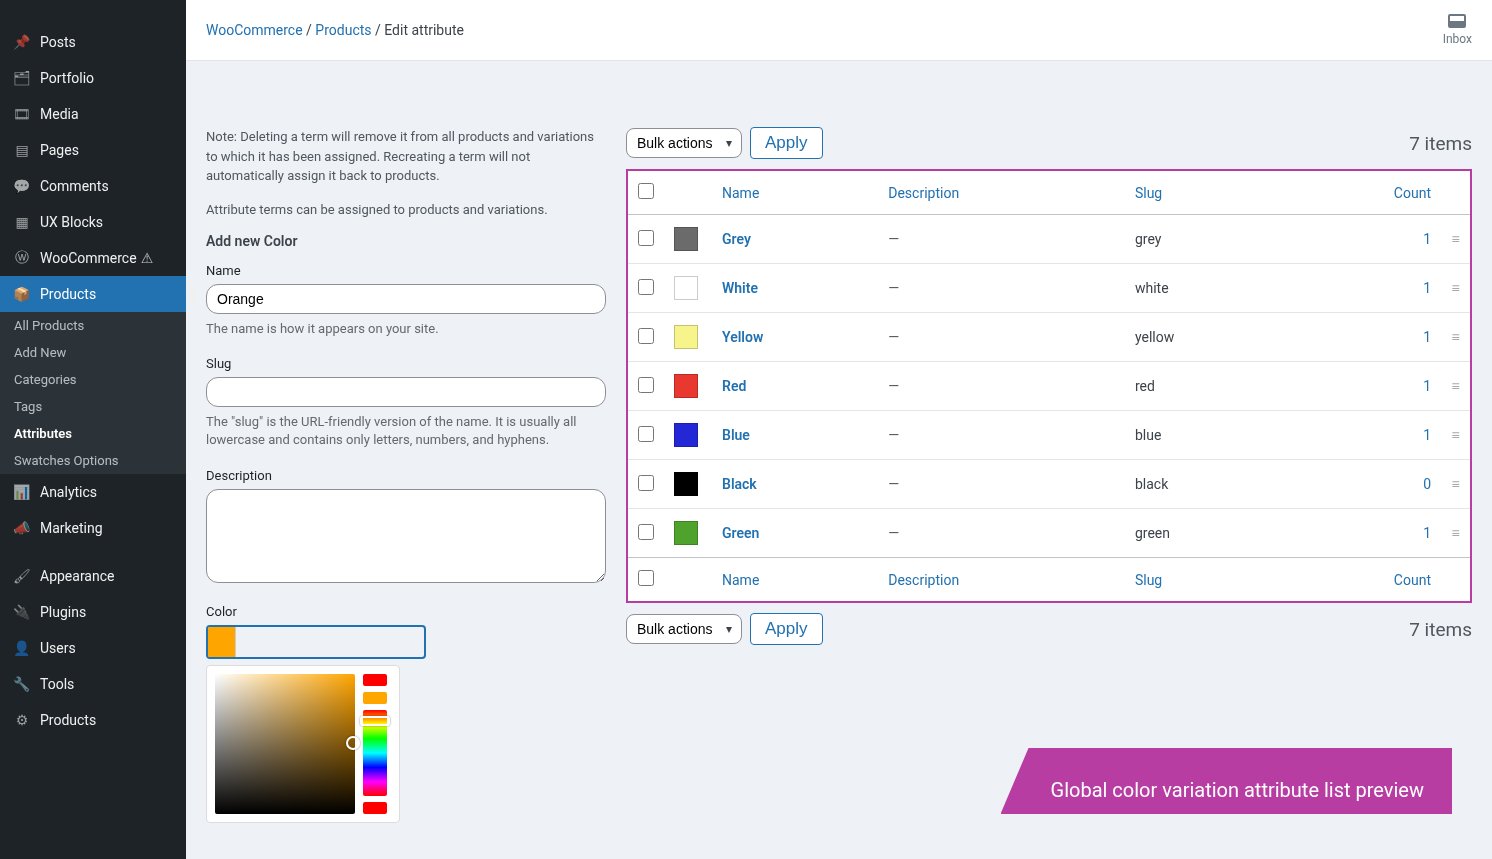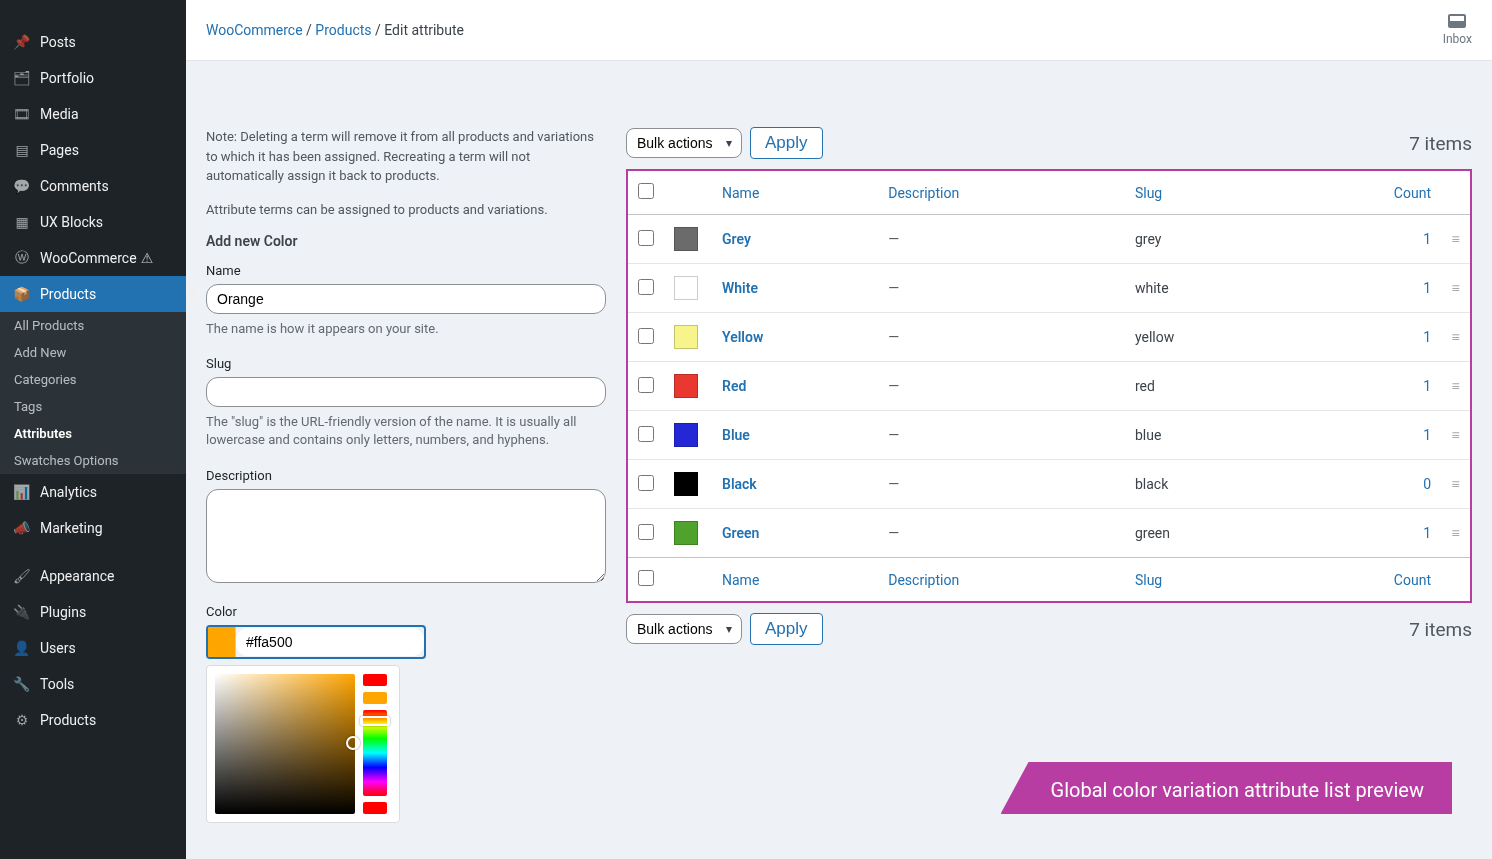--- a/index.html
+++ b/index.html
@@ -59,21 +59,21 @@
 .terms-table .cb input { width: 16px; height: 16px; }
 .terms-table .swcol { width: 48px; }
 .terms-table .sw { width: 24px; height: 24px; border: 1px solid rgba(0,0,0,0.2); }
 .terms-table .name a { color: #2271b1; font-weight: 600; text-decoration: none; }
 .terms-table .desc { color: #50575e; }
 .terms-table .count { text-align: right; }
 .terms-table .count a { color: #2271b1; text-decoration: none; }
 .terms-table .handle { width: 30px; color: #a7aaad; cursor: move; text-align: center; }
 .terms-table .handle span { display: inline-block; line-height: 4px; }
 .bottom-banner { position: fixed; right: 40px; bottom: 45px; }
-.banner-shape { background: #b73da3; color: #fff; font-size: 20px; padding: 16px 28px 12px 50px; clip-path: polygon(28px 0, 100% 0, 100% 100%, 0 100%); }
+.banner-shape { background: #b73da3; color: #fff; font-size: 20px; padding: 30px 28px 12px 50px; clip-path: polygon(28px 0, 100% 0, 100% 100%, 0 100%); }
 </style>
 </head>
 <body>
 
 <div class="app">
   <nav class="sidebar">
     <div class="sidebar-item">
         <span class="icon">📌</span>
         <span>Posts</span>
       </div>
@@ -180,21 +180,20 @@
 
         <div class="field">
           <label>Description</label>
           <textarea rows="5" style=""></textarea>
         </div>
 
         <div class="field">
           <label>Color</label>
           <div class="color-input-wrap">
             <div class="color-swatch-preview"></div>
-            <input type="text" value="#ffa500" style="">
           </div>
           <div class="color-picker">
             <div class="color-sq">
               <div class="color-handle"></div>
             </div>
             <div class="hue-col">
               <div class="hue-reset"></div>
               <div class="hue-preview"></div>
               <div class="hue-bar">
                 <div class="hue-handle"></div>

